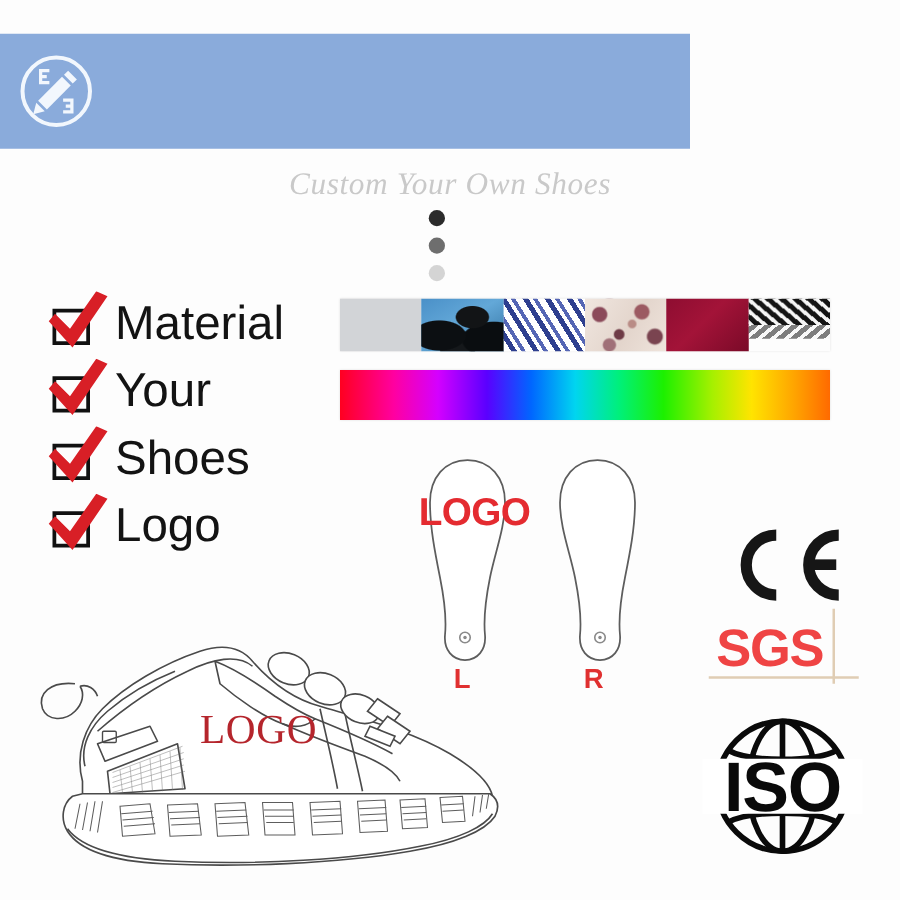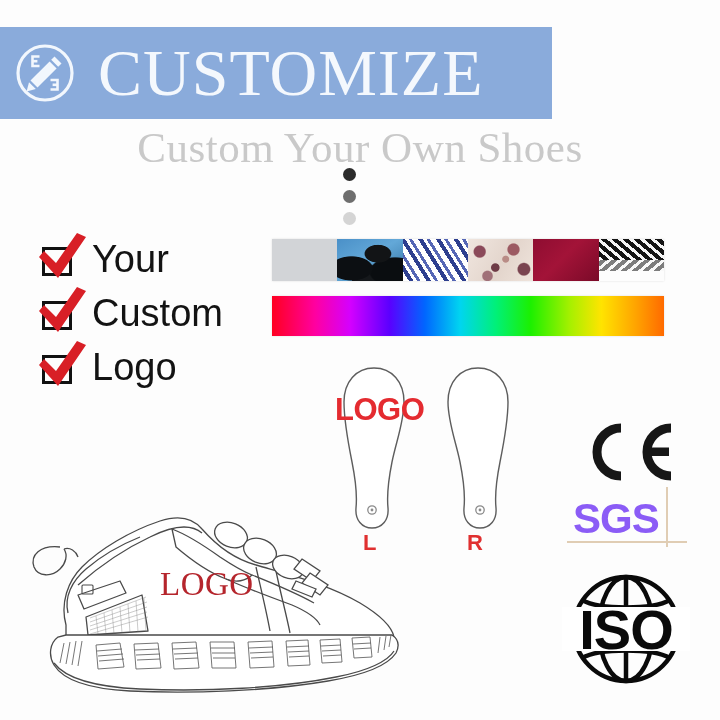--- a/index.html
+++ b/index.html
@@ -47,24 +47,25 @@
   }
 
   
   #subtitle {
     position: absolute;
     left: 0;
     top: 128px;
     width: 720px;
     text-align: center;
     font-family: "Liberation Serif", serif;
-    font-size: 43px;
+    font-size: 25px;
     line-height: 40px;
     color: #c9c9c9;
     letter-spacing: 0.5px;
+    font-style: italic;
   }
 
   
   #dot-stack {
     position: absolute;
     left: 339px;
     top: 168px;
     width: 20px;
     display: flex;
     flex-direction: column;
@@ -260,21 +261,21 @@
     height: 56px;
   }
   #sgs-text {
     position: absolute;
     left: 0;
     top: 2px;
     font-family: "Liberation Sans", sans-serif;
     font-weight: bold;
     font-size: 42px;
     line-height: 44px;
-    color: #8b5cf6;
+    color: #ef4444;
     letter-spacing: -1px;
   }
   .sgs-rule { position: absolute; background: #e0cdb4; }
   #sgs-rule-h { left: -6px; top: 46px; width: 120px; height: 2px; }
   #sgs-rule-v { left: 93px; top: -8px; width: 2px; height: 60px; }
 
   #iso-mark {
     position: absolute;
     left: 556px;
     top: 570px;
@@ -295,52 +296,60 @@
         <path d="M15.0 40.2 L21.8 47.0 L12.6 49.4 Z"></path>
       </g>
       <g fill="none" stroke="#f2f7fd" stroke-width="2.6">
         <path d="M25.5 14.5 L18.5 14.5 L18.5 24.0 L25.5 24.0"></path>
         <path d="M18.5 19.2 L23.4 19.2"></path>
         <path d="M36.5 38.0 L43.5 38.0 L43.5 47.5 L36.5 47.5"></path>
         <path d="M43.5 42.8 L38.6 42.8"></path>
       </g>
     </svg>
   </span>
-  <span id="header-title">CUSTOMIZE</span>
 </div>
 
 <div id="subtitle">Custom Your Own Shoes</div>
 
 <div id="dot-stack">
   <span class="dot d1"></span>
   <span class="dot d2"></span>
   <span class="dot d3"></span>
 </div>
 
 <div id="checklist">
 
+  <div class="check-row">
+    <span class="check-box-wrap">
+      <span class="check-box"></span>
+      <svg class="check-mark" viewBox="0 0 52 50">
+        <path d="M3 24 L8 18 L20 30 L41 0 L50 4 L22 45 Z" fill="#d81f26"></path>
+      </svg>
+    </span>
+    <span class="check-label">Material</span>
+  </div>
 
   <div class="check-row">
     <span class="check-box-wrap">
       <span class="check-box"></span>
       <svg class="check-mark" viewBox="0 0 52 50">
         <path d="M3 24 L8 18 L20 30 L41 0 L50 4 L22 45 Z" fill="#d81f26"></path>
       </svg>
     </span>
     <span class="check-label">Your</span>
   </div>
 
   <div class="check-row">
     <span class="check-box-wrap">
       <span class="check-box"></span>
       <svg class="check-mark" viewBox="0 0 52 50">
         <path d="M3 24 L8 18 L20 30 L41 0 L50 4 L22 45 Z" fill="#d81f26"></path>
       </svg>
     </span>
-    <span class="check-label">Custom</span>
+    <span class="check-label">Shoes</span>
   </div>
 
   <div class="check-row">
     <span class="check-box-wrap">
       <span class="check-box"></span>
       <svg class="check-mark" viewBox="0 0 52 50">
         <path d="M3 24 L8 18 L20 30 L41 0 L50 4 L22 45 Z" fill="#d81f26"></path>
       </svg>
     </span>
     <span class="check-label">Logo</span>

